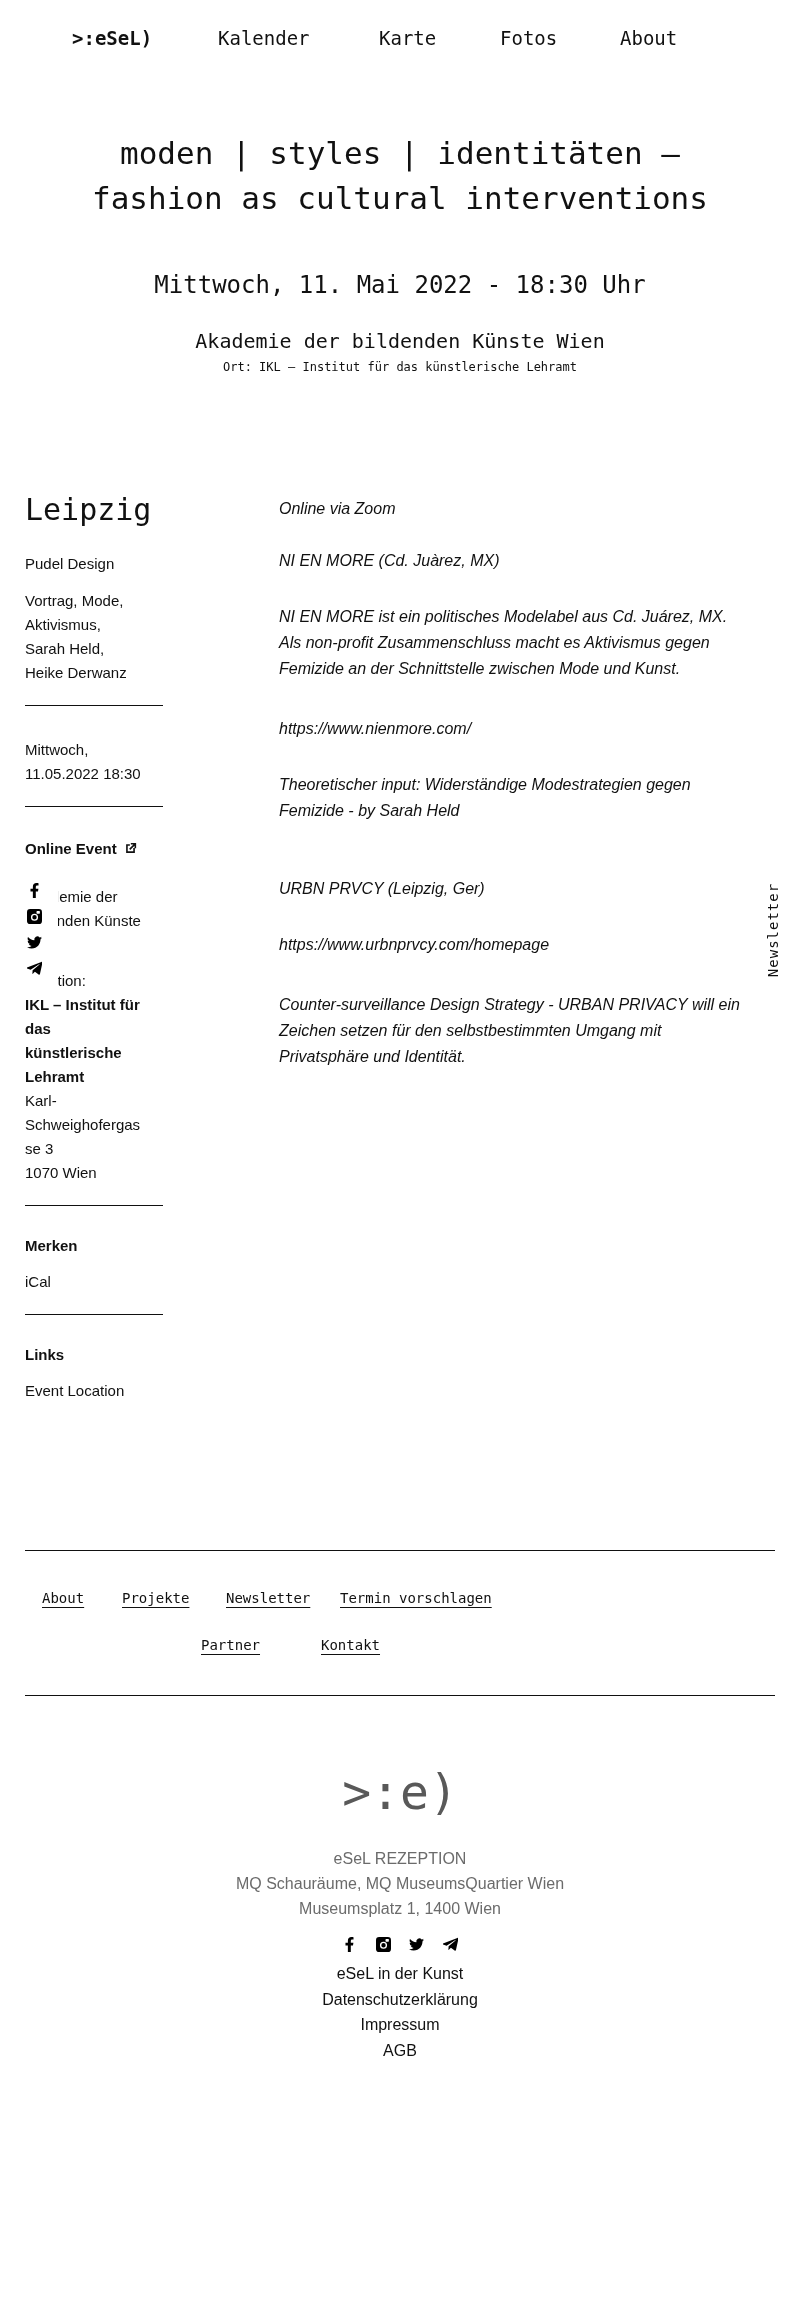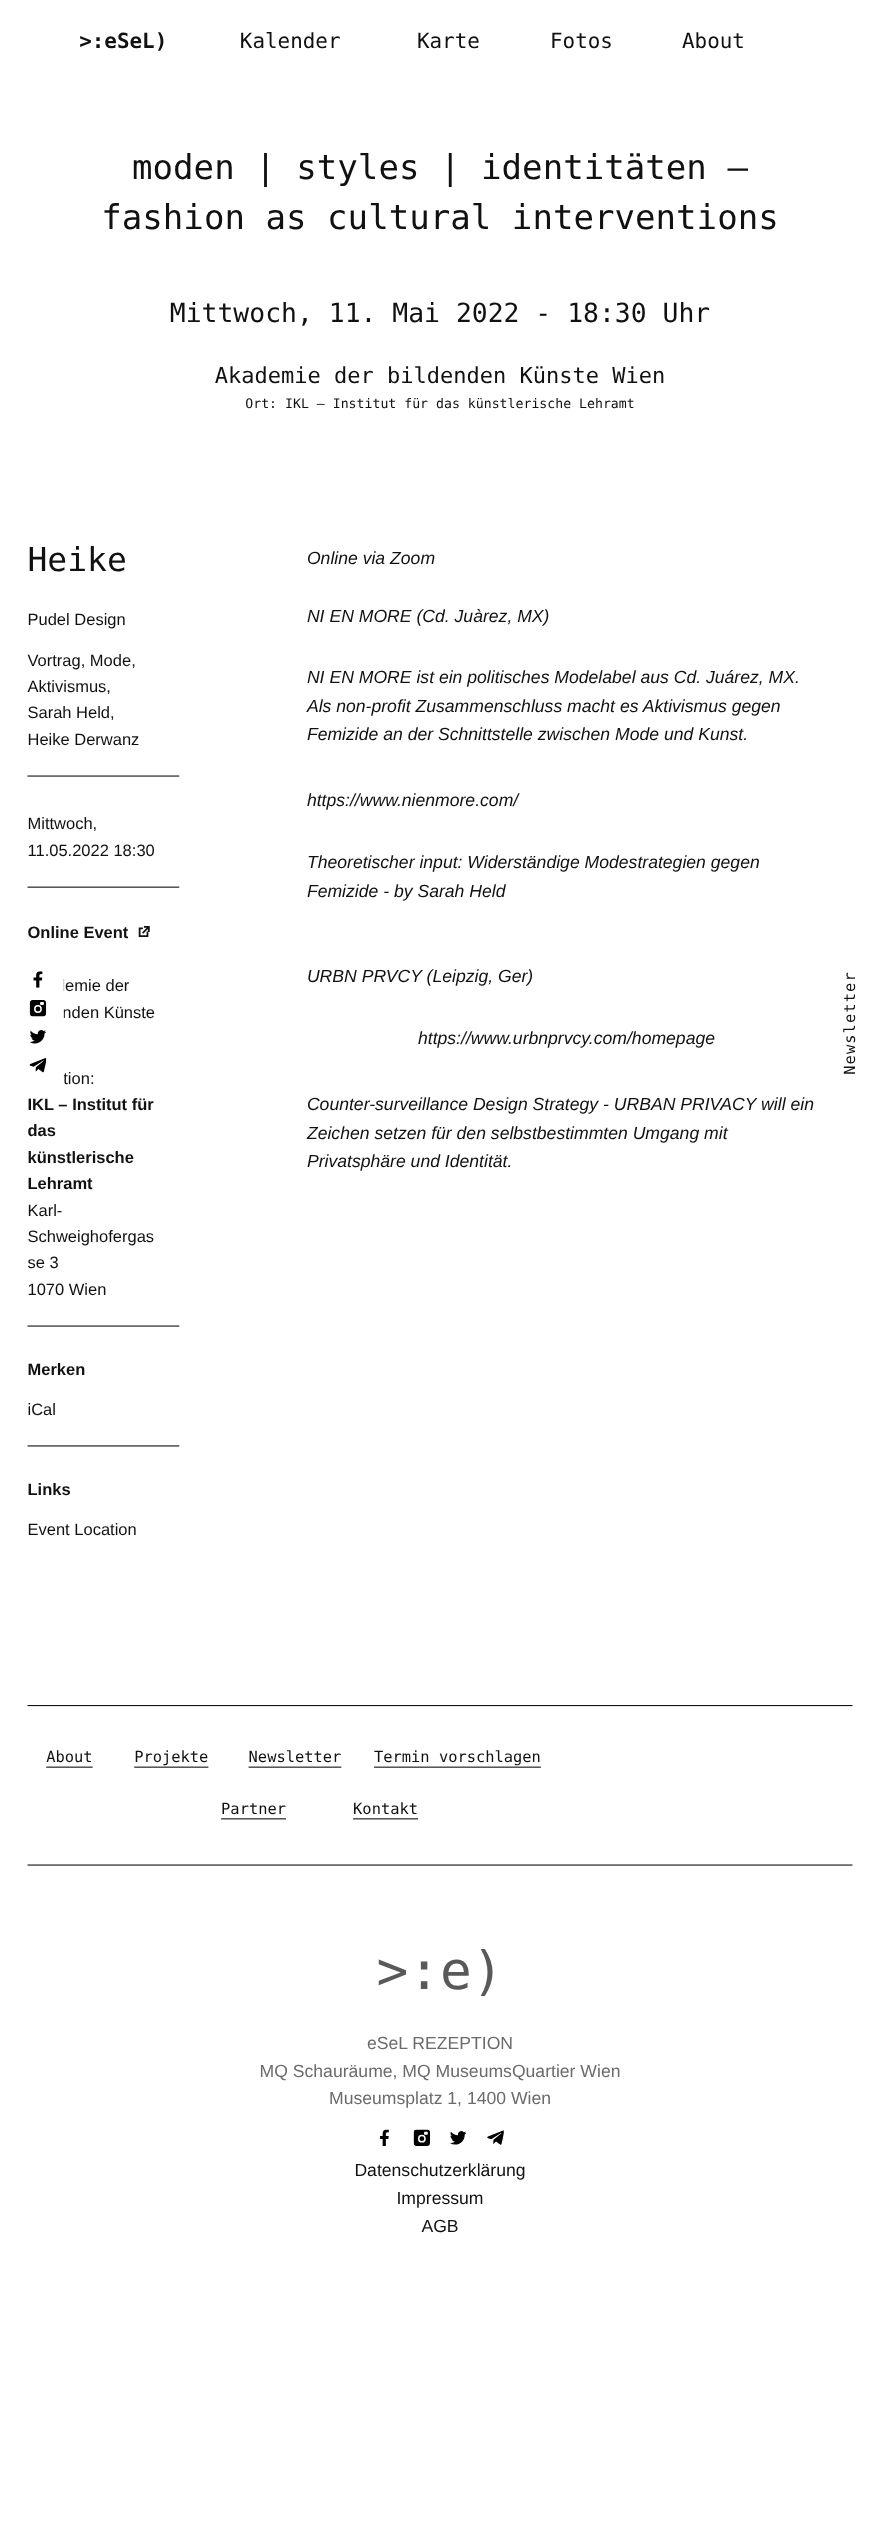--- a/index.html
+++ b/index.html
@@ -100,21 +100,21 @@
 
   <h1 class="title">
     <div>moden | styles | identitäten –</div>
     <div>fashion as cultural interventions</div>
   </h1>
   <div class="evt-datetime">Mittwoch, 11. Mai 2022 - 18:30 Uhr</div>
   <div class="evt-venue">Akademie der bildenden Künste Wien</div>
   <div class="evt-ort">Ort: IKL – Institut für das künstlerische Lehramt</div>
 
   <aside class="sidebar">
-    <h2 class="sb-heading">Heike</h2>
+    <h2 class="sb-heading">Leipzig</h2>
     <a href="#" class="sb-org">Pudel Design</a>
     <div class="sb-tags">Vortrag, Mode, Aktivismus, Sarah Held, Heike Derwanz</div>
     <hr>
     <div class="sb-date">Mittwoch, 11.05.2022 18:30</div>
     <hr>
     <div class="sb-online">
       <span>Online Event</span><svg viewBox="0 0 24 24" fill="currentColor">
           <path d="M5 5h6v2.6H7.6v8.8h8.8V11H19v8H5z"></path>
           <path d="M12.5 3H21v8.5h-2.6V7.4l-6.8 6.8-1.8-1.8 6.8-6.8h-4.1z"></path>
         </svg>
@@ -157,21 +157,21 @@
       </a>
   </div>
 
   <main class="main">
     <div class="blk first">Online via Zoom</div>
     <div class="blk" style="margin-top:26px;">NI EN MORE (Cd. Juàrez, MX)</div>
     <p class="blk">NI EN MORE ist ein politisches Modelabel aus Cd. Juárez, MX. Als non-profit Zusammenschluss macht es Aktivismus gegen Femizide an der Schnittstelle zwischen Mode und Kunst.</p>
     <div class="blk" style="margin-top:34px;"><a href="#">https://www.nienmore.com/</a></div>
     <p class="blk">Theoretischer input: Widerständige Modestrategien gegen Femizide - by Sarah Held</p>
     <div class="blk gap-lg">URBN PRVCY (Leipzig, Ger)</div>
-    <div class="blk" style="text-align:center;"><a href="#">https://www.urbnprvcy.com/homepage</a></div>
+    <div class="blk" style=""><a href="#">https://www.urbnprvcy.com/homepage</a></div>
     <p class="blk" style="margin-top:34px;">Counter-surveillance Design Strategy - URBAN PRIVACY will ein Zeichen setzen für den selbstbestimmten Umgang mit Privatsphäre und Identität.</p>
   </main>
 
   <a href="#" class="newsletter-tab">Newsletter</a>
 
   <hr class="hr-full hr1">
   <div class="fnav fnav-row1">
     <a href="#" class="fn-about">About</a>
     <a href="#" class="fn-projekte">Projekte</a>
     <a href="#" class="fn-newsletter">Newsletter</a>
@@ -198,19 +198,20 @@
             <rect x="15.2" y="3.2" width="5.4" height="4.2" rx="1" fill="#fff"></rect>
           </svg></a>
       <a href="#"><svg viewBox="0 0 24 24" fill="currentColor">
             <path d="M23.953 4.57a10 10 0 01-2.825.775 4.958 4.958 0 002.163-2.723c-.951.555-2.005.959-3.127 1.184a4.92 4.92 0 00-8.384 4.482C7.69 8.095 4.067 6.13 1.64 3.162a4.822 4.822 0 00-.666 2.475c0 1.71.87 3.213 2.188 4.096a4.904 4.904 0 01-2.228-.616v.06a4.923 4.923 0 003.946 4.827 4.996 4.996 0 01-2.212.085 4.936 4.936 0 004.604 3.417 9.867 9.867 0 01-6.102 2.105c-.39 0-.779-.023-1.17-.067a13.995 13.995 0 007.557 2.209c9.053 0 13.998-7.496 13.998-13.985 0-.21 0-.42-.015-.63A9.935 9.935 0 0024 4.59z"></path>
           </svg></a>
       <a href="#"><svg viewBox="0 0 24 24" fill="currentColor">
             <path d="M.056 10.297l22.93-8.843c1.064-.385 1.994.259 1.649 1.868l-3.904 17.396c-.289 1.297-1.064 1.612-2.148 1.004l-5.946-4.383-2.868 2.764c-.317.317-.585.585-1.199.585l.422-6.056L20.1 5.58c.48-.422-.105-.657-.742-.24L5.737 13.92.132 12.17c-1.217-.386-1.244-1.217.254-1.873z"></path>
           </svg></a>
     </div>
     <div class="fb-links">
+      <a href="#">eSeL in der Kunst</a>
       <a href="#">Datenschutzerklärung</a>
       <a href="#">Impressum</a>
       <a href="#">AGB</a>
     </div>
   </div>
 
 </div>
 
 </body></html>

